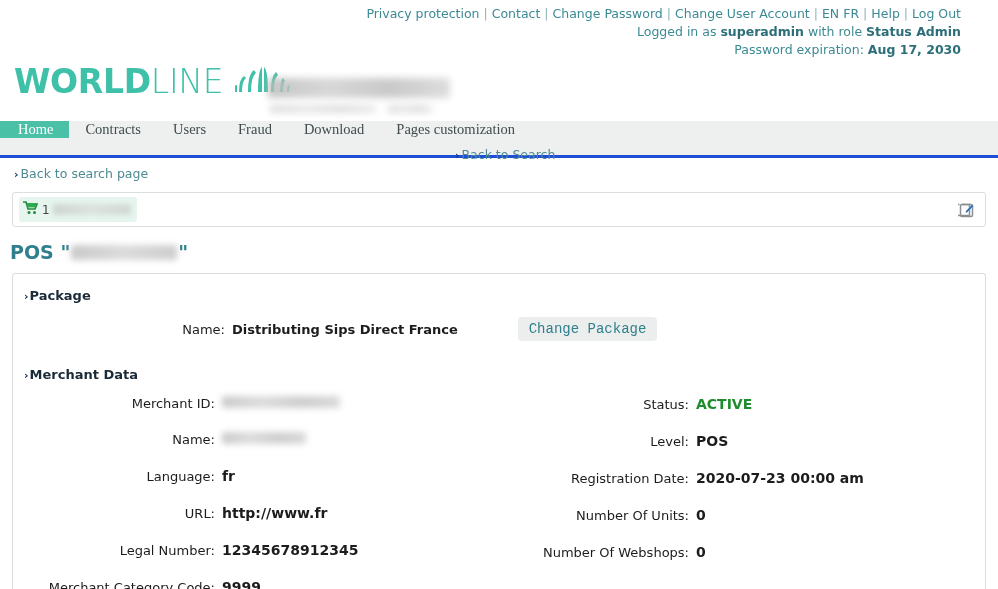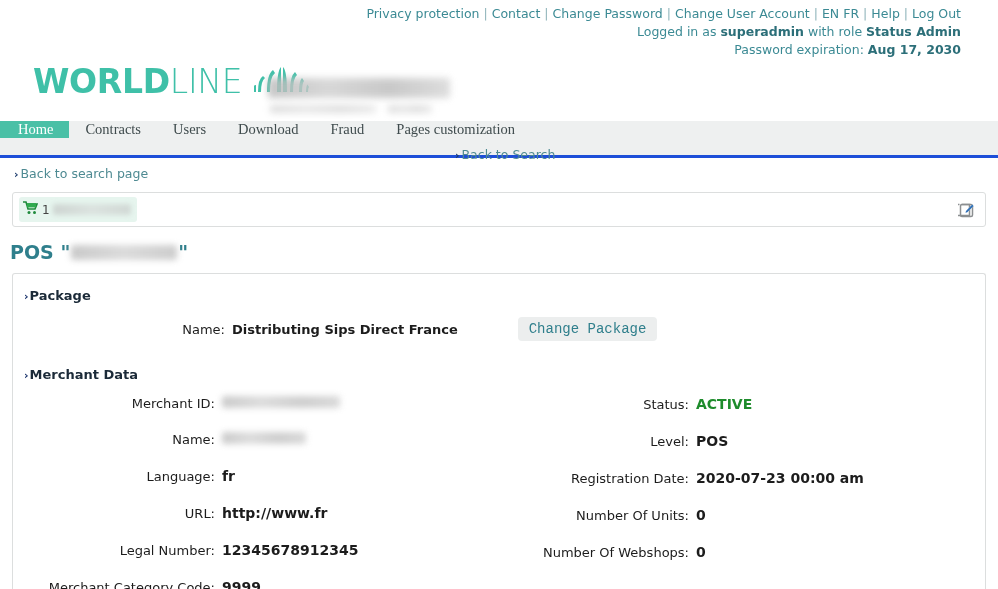--- a/index.html
+++ b/index.html
@@ -38,21 +38,20 @@
   }
   .logo {
     position: absolute;
     left: 14px; top: 3px;
     display: flex;
     align-items: center;
     font-size: 33px;
     letter-spacing: -0.3px;
     color: #3fc0a8;
     white-space: nowrap;
-    margin-left: 19px;
   }
   .logo .w1 { font-weight: bold; }
   .logo .w2 { font-weight: 300; }
   .logo .fan { margin-left: 10px; display: block; }
 
   .redact-head {
     position: absolute;
     left: 262px; top: 16px;
     width: 192px; height: 42px;
   }
@@ -305,22 +304,22 @@
 
   <div class="back-to-search">
     <span class="chev-navy">›</span><span>Back to Search</span>
   </div>
 </div>
 
 <div class="navbar">
   <div class="navitem active">Home</div>
   <div class="navitem">Contracts</div>
   <div class="navitem">Users</div>
+  <div class="navitem">Fraud</div>
   <div class="navitem">Download</div>
-  <div class="navitem">Fraud</div>
   <div class="navitem">Pages customization</div>
 </div>
 
 <div class="crumbbar">
   <span class="crumb-link">
     <span class="chev-navy">›</span><span>Back to search page</span>
   </span>
 </div>
 
 <div class="cartpanel">

